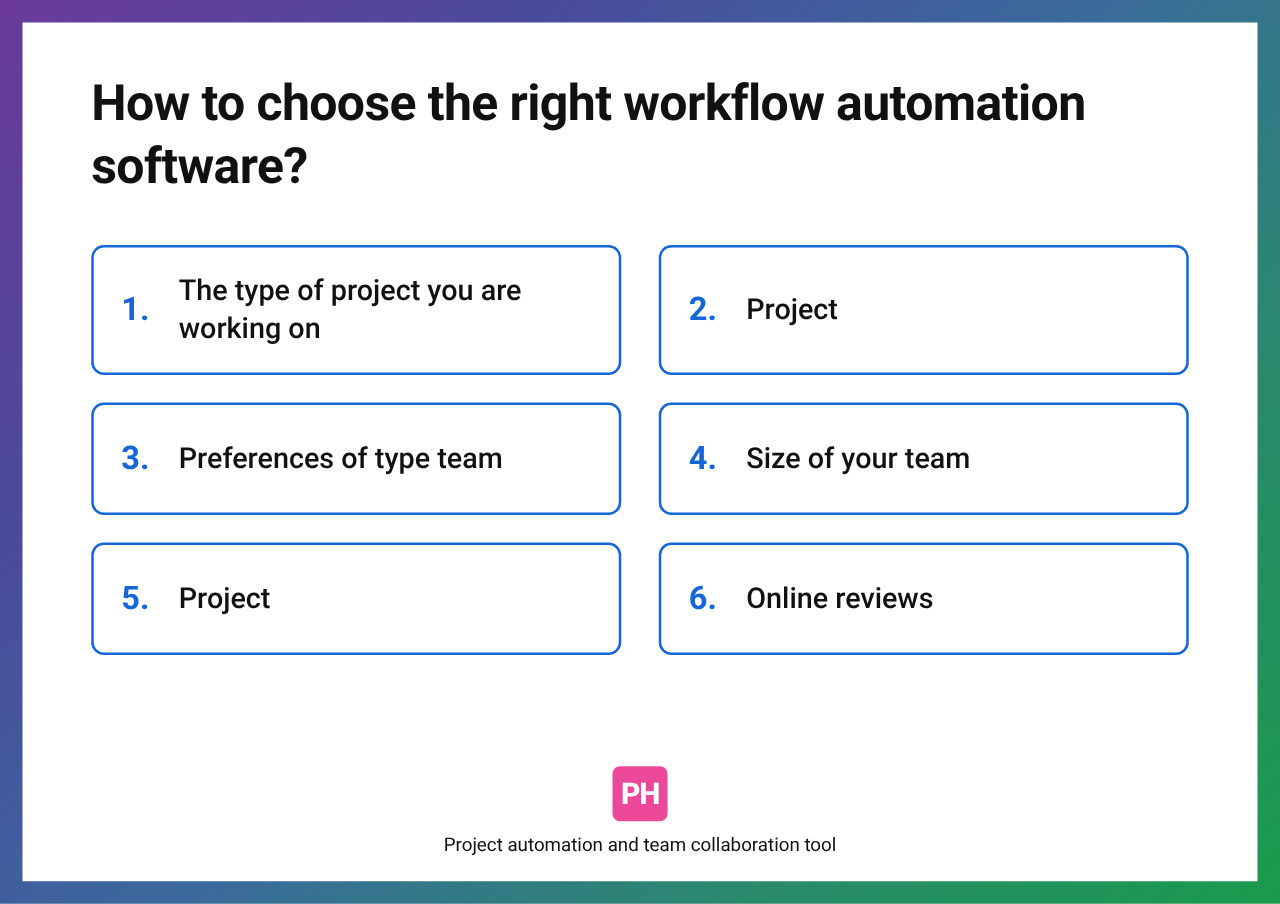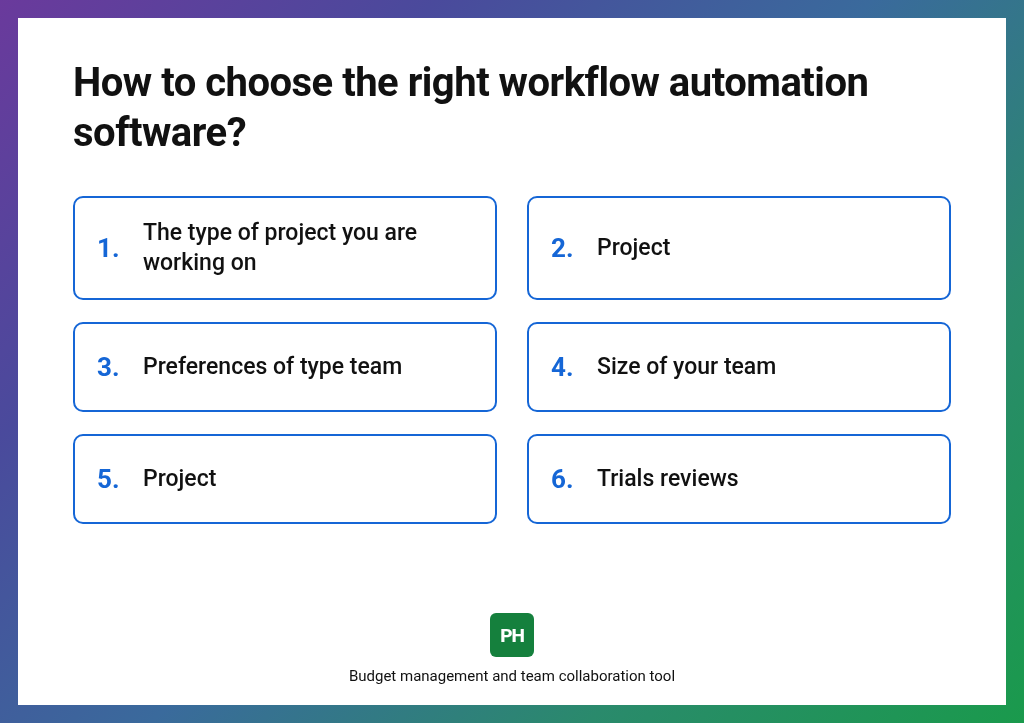--- a/index.html
+++ b/index.html
@@ -62,28 +62,28 @@
     margin-top: 28px;
   }
   .brand {
     display: flex;
     align-items: center;
     gap: 12px;
   }
   .brand-badge {
     width: 44px;
     height: 44px;
-    background: #15803d;
+    background: #ec4899;
     border-radius: 6px;
     display: flex;
     align-items: center;
     justify-content: center;
     color: #ffffff;
     font-weight: 800;
-    font-size: 19px;
+    font-size: 24px;
     letter-spacing: -1px;
   }
   .brand-name {
     font-size: 28px;
     font-weight: 600;
     color: #111111;
     letter-spacing: -0.5px;
   }
   .tagline {
     font-size: 15px;
@@ -120,25 +120,25 @@
       <span class="label">Size of your team</span>
     </div>
 
     <div class="card">
       <span class="num">5.</span>
       <span class="label">Project</span>
     </div>
 
     <div class="card">
       <span class="num">6.</span>
-      <span class="label">Trials reviews</span>
+      <span class="label">Online reviews</span>
     </div>
 
   </div>
 
   <div class="footer">
     <div class="brand">
       <div class="brand-badge">PH</div>
     </div>
-    <div class="tagline">Budget management and team collaboration tool</div>
+    <div class="tagline">Project automation and team collaboration tool</div>
   </div>
 
 </div>
 
 </body></html>

